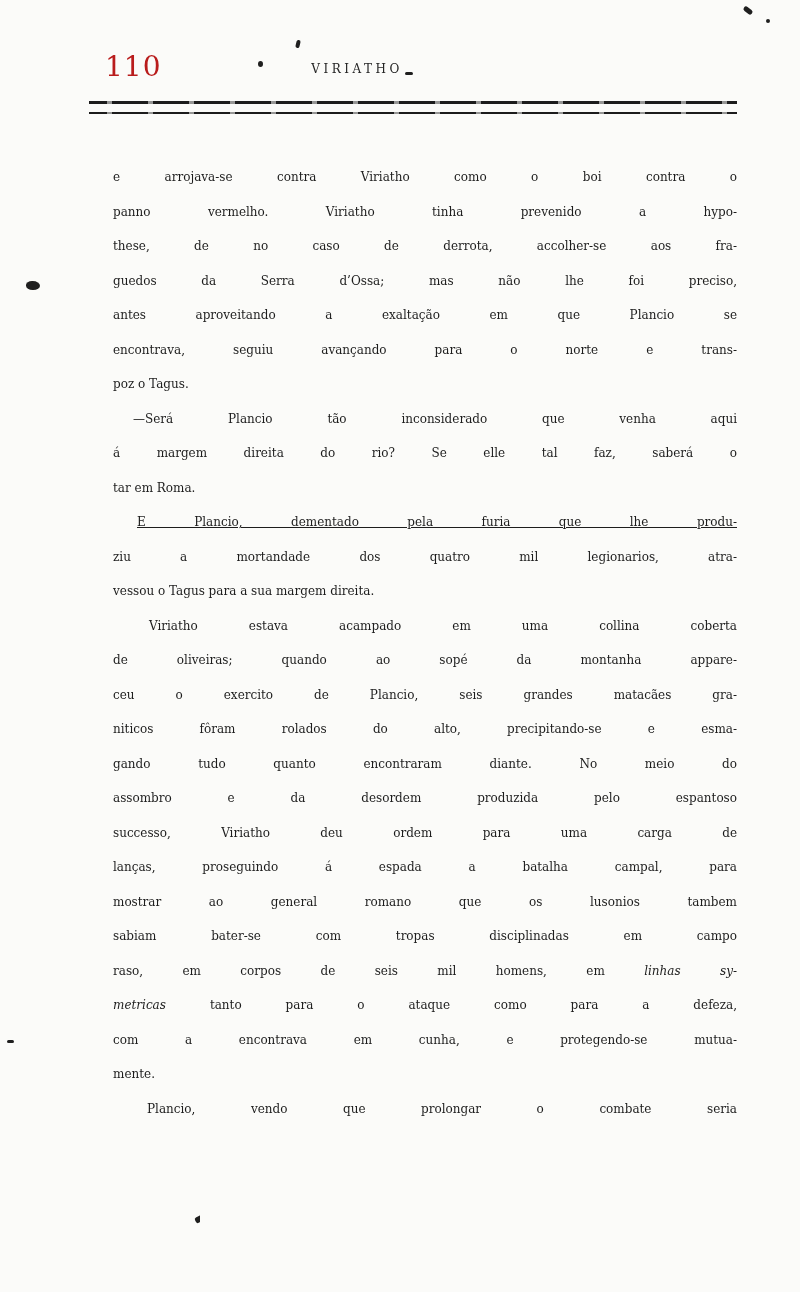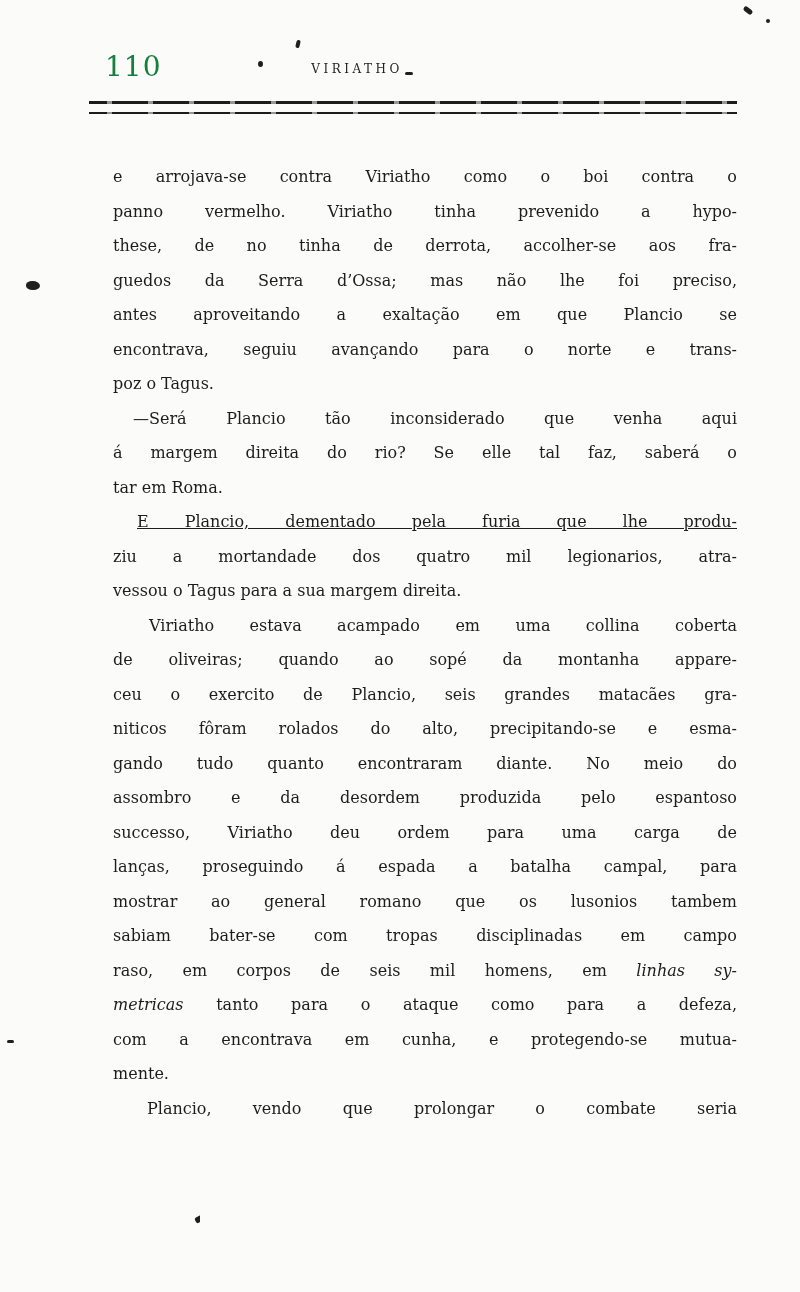--- a/index.html
+++ b/index.html
@@ -8,38 +8,38 @@
   body { font-family:"DejaVu Serif","Liberation Serif",serif; background:#fff; }
 
   .page {
     position:relative; width:800px; height:1292px;
     background:var(--paper); overflow:hidden; color:var(--ink);
   }
 
   
   .page-number {
     position:absolute; left:105px; top:50px;
-    font-size:28px; letter-spacing:1px; color:#15803d;
+    font-size:28px; letter-spacing:1px; color:#b91c1c;
   }
   .running-title {
     position:absolute; left:357px; top:62px; transform:translateX(-50%);
     font-size:12px; letter-spacing:3.5px; color:#242424; white-space:nowrap;
   }
   .rule {
     position:absolute; left:89px; width:648px;
     background:repeating-linear-gradient(90deg,
       #1c1c1c 0 18px, rgba(28,28,28,.45) 18px 23px, #1c1c1c 23px 41px);
   }
   .rule-top    { top:101px; height:3px; }
   .rule-bottom { top:112px; height:2px; }
 
   
   .text-block {
     position:absolute; left:113px; top:160px; width:624px;
-    font-size:16px; line-height:34.5px; color:#1d1d1d;
+    font-size:12px; line-height:34.5px; color:#1d1d1d;
   }
   .line { white-space:normal; }
   .line.j { text-align:justify; text-align-last:justify; }
   .it { font-style:italic; }
 
   
   .artifact { position:absolute; background:#1f1f1f; }
   .a-apostrophe { left:296px; top:40px;  width:4px;  height:8px; border-radius:2px; transform:rotate(14deg); }
   .a-comma-tr   { left:743px; top:8px;   width:10px; height:5px; border-radius:3px; transform:rotate(38deg); }
   .a-dot-tr     { left:766px; top:19px;  width:4px;  height:4px; border-radius:50%; }
@@ -59,21 +59,21 @@
 
   <div class="running-title">VIRIATHO</div>
 
   <div class="rule rule-top"></div>
   <div class="rule rule-bottom"></div>
 
   <div class="text-block" id="body-text">
       <div>
         <div class="line j"><span>e arrojava-se contra Viriatho como o boi contra o</span></div>
         <div class="line j"><span>panno vermelho. Viriatho tinha prevenido a hypo-</span></div>
-        <div class="line j"><span>these, de no tinha de derrota, accolher-se aos fra-</span></div>
+        <div class="line j"><span>these, de no caso de derrota, accolher-se aos fra-</span></div>
         <div class="line j"><span>guedos da Serra d’Ossa; mas não lhe foi preciso,</span></div>
         <div class="line j"><span>antes aproveitando a exaltação em que Plancio se</span></div>
         <div class="line j"><span>encontrava, seguiu avançando para o norte e trans-</span></div>
         <div class="line"><span>poz o Tagus.</span></div>
       </div>
       <div>
         <div class="line j" style="text-indent: 20px;"><span>—Será Plancio tão inconsiderado que venha aqui</span></div>
         <div class="line j"><span>á margem direita do rio? Se elle tal faz, saberá o</span></div>
         <div class="line"><span>tar em Roma.</span></div>
       </div>

